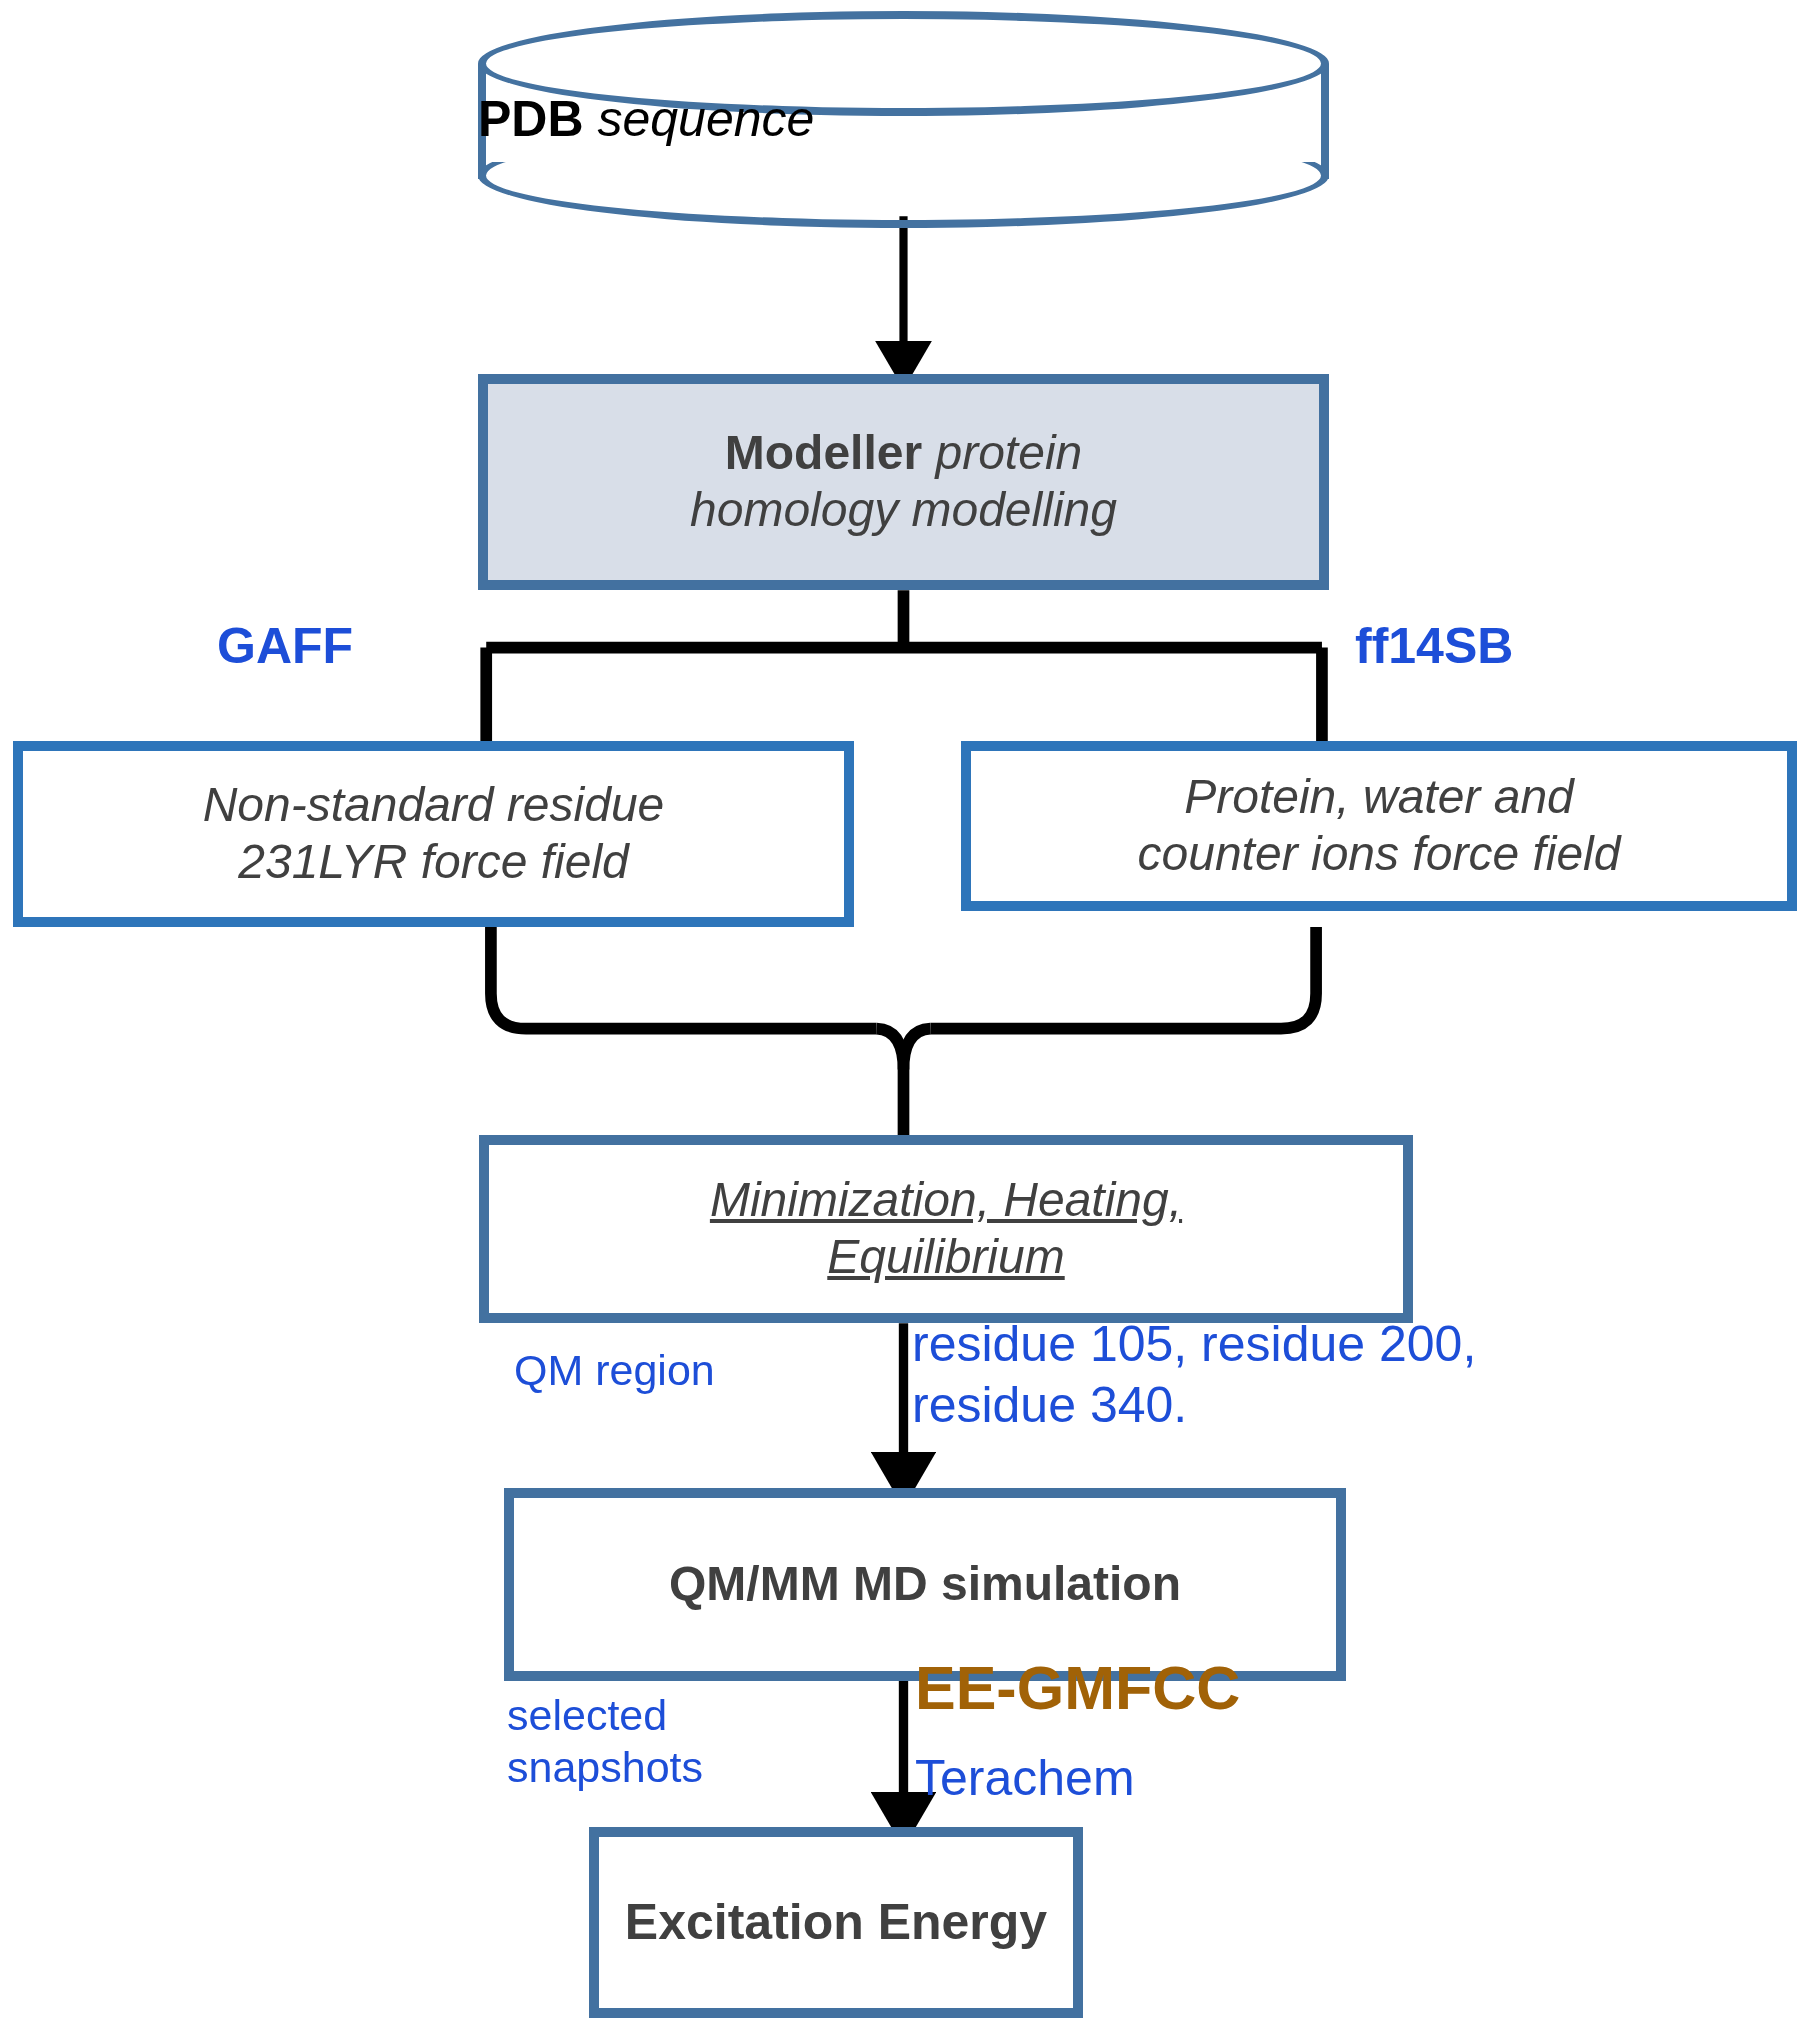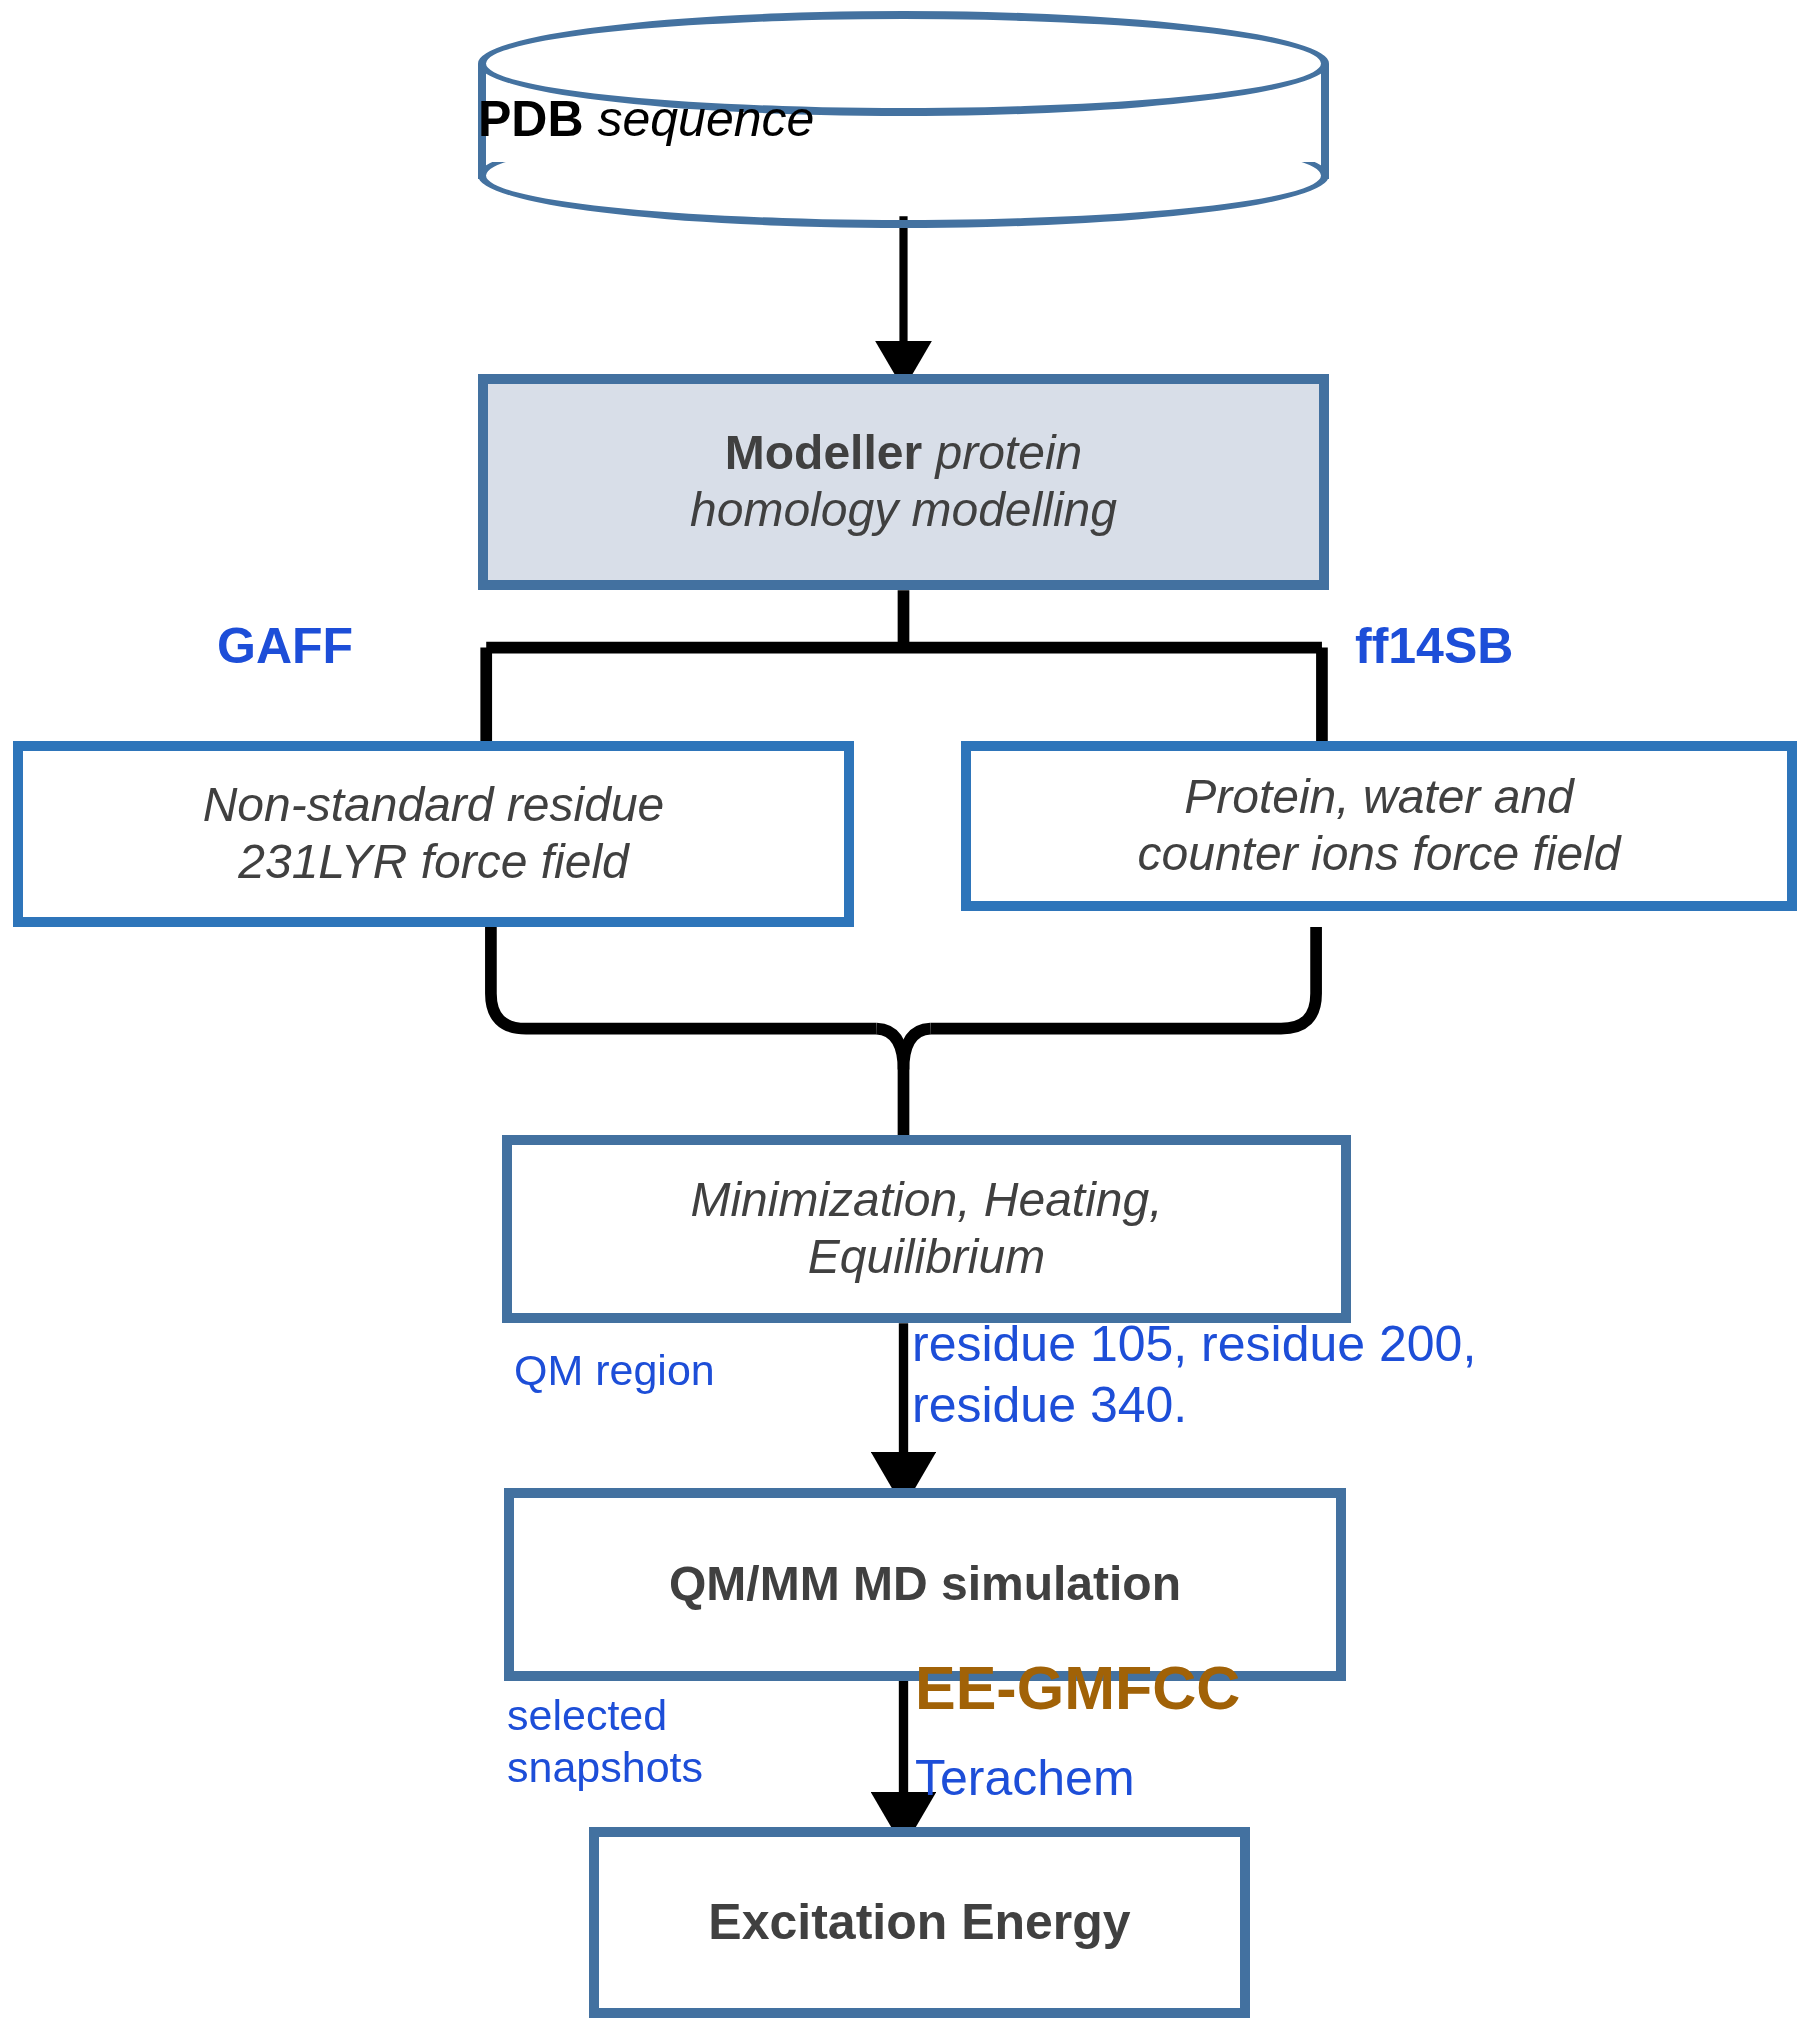--- a/index.html
+++ b/index.html
@@ -120,32 +120,32 @@
   #node-modeller {
     left: 478px; top: 374px; width: 851px; height: 216px;
     font-size: 48px;
   }
   #label-gaff   { left: 217px;  top: 616px; font-size: 50px; }
   #label-ff14sb { left: 1355px; top: 616px; font-size: 50px; }
 
   #node-nonstd { left: 13px;   top: 741px; width: 841px; height: 186px; font-size: 48px; }
   #node-protwc { left: 961px; top: 741px; width: 836px; height: 170px; font-size: 48px; }
 
-  #node-minheq { left: 502px;  top: 1135px; width: 849px; height: 188px; font-size: 48px; }
+  #node-minheq { left: 479px;  top: 1135px; width: 934px; height: 188px; font-size: 48px; text-decoration: underline; }
 
   #label-qmregion { left: 514px;  top: 1344px; font-size: 43px; }
   #label-residues { left: 912px; top: 1314px; font-size: 50px; }
 
   #node-qmmm   { left: 504px;  top: 1488px; width: 842px; height: 193px; font-size: 48px; }
 
   #label-snapshots { left: 507px;  top: 1689px; font-size: 43px; }
   #label-eegmfcc   { left: 915px; top: 1651px; font-size: 61px; color: #a16207; font-weight: bold; }
   #label-terachem  { left: 915px; top: 1748px; font-size: 50px; }
 
-  #node-excit  { left: 589px; top: 1827px; width: 661px; height: 191px; font-size: 50px; }
+  #node-excit  { left: 589px; top: 1827px; width: 494px; height: 191px; font-size: 50px; }
 </style>
 </head>
 <body>
 
 <div id="canvas">
 
   <svg id="wires" viewBox="0 0 3092 3482">
     <defs>
       <marker id="arrowhead" markerWidth="6" markerHeight="7" refX="1.6" refY="3.5" orient="auto" markerUnits="strokeWidth">
         <polygon points="0,0 6,3.5 0,7" fill="#000000"></polygon>

